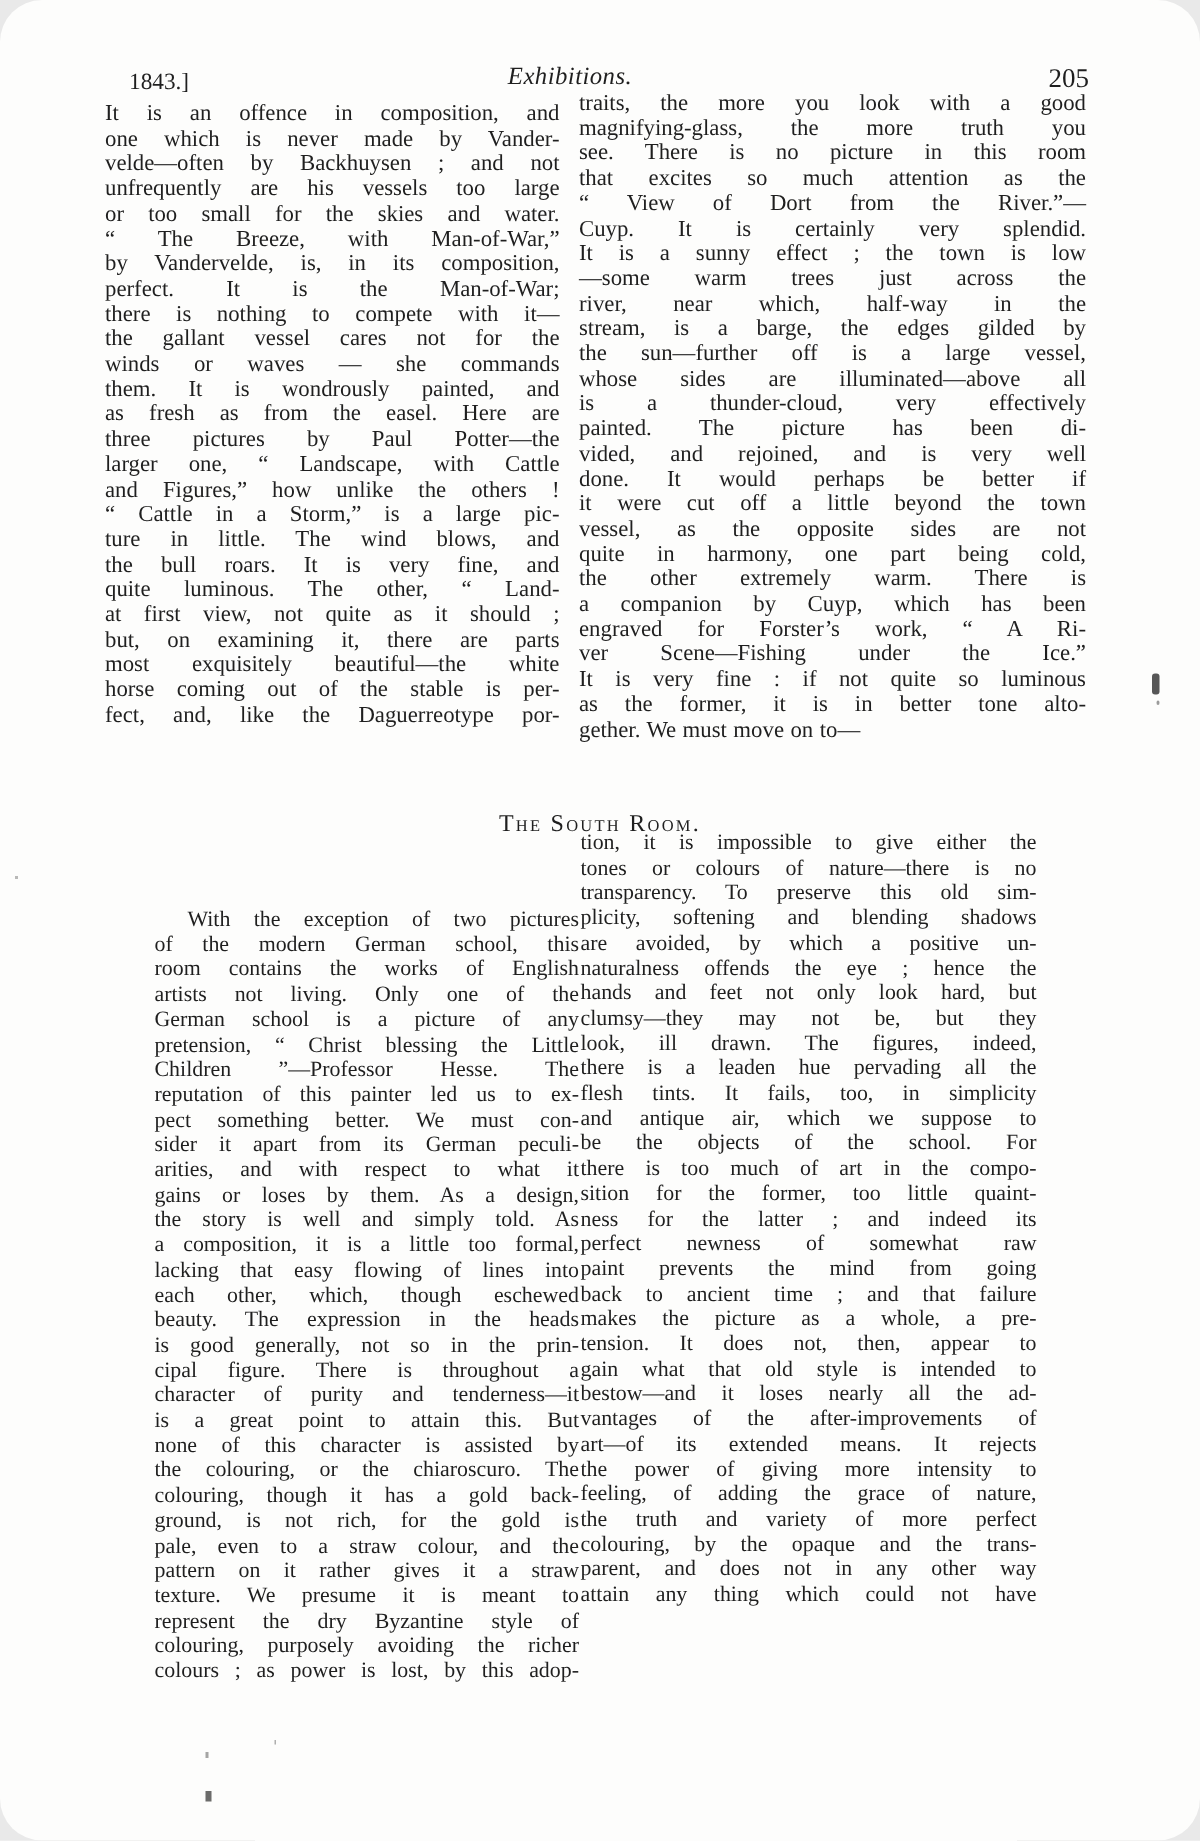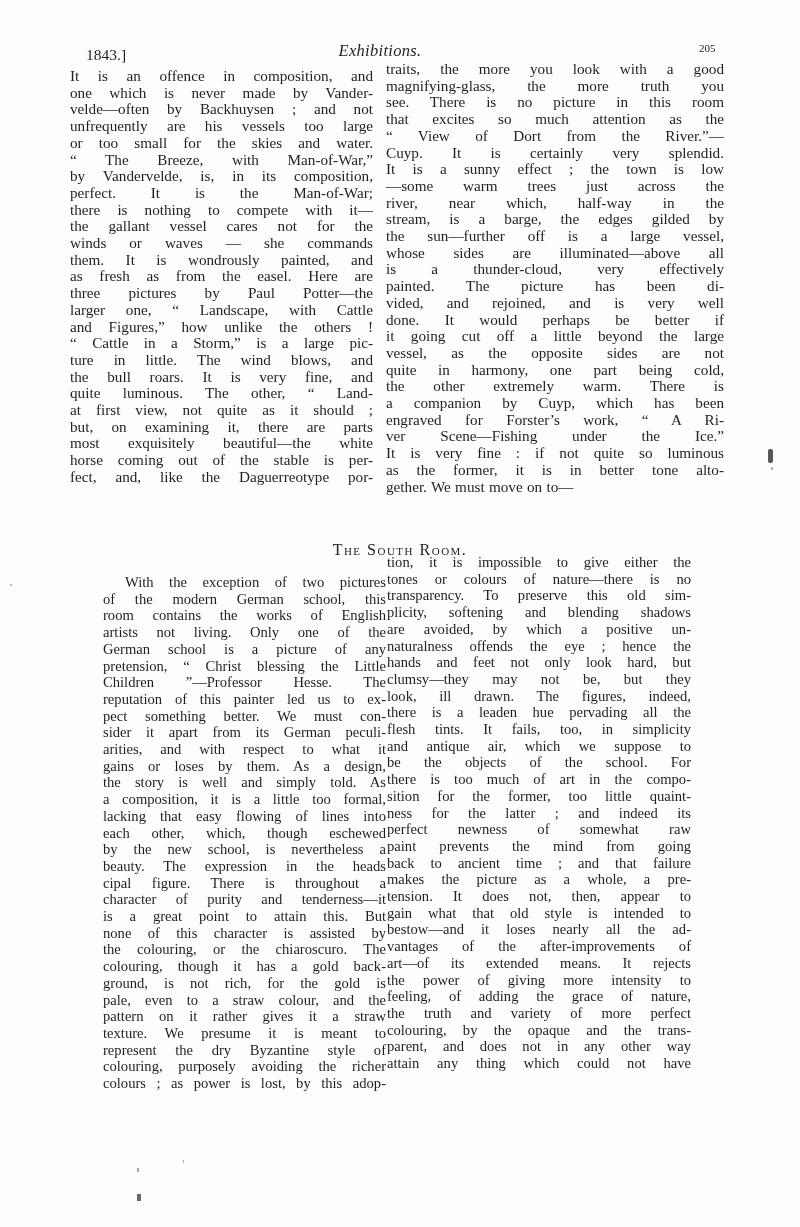--- a/index.html
+++ b/index.html
@@ -1,36 +1,36 @@
 <!DOCTYPE html>
 <html><head>
 <meta charset="utf-8">
 <style>
   html,body { margin:0; padding:0; background:#e9e9e9; }
   .page {
     position:relative; width:800px; height:1227px; margin:0 auto;
     background:#fdfdfc; overflow:hidden;
-    font-family:"Liberation Serif", serif; color:#1f1f1f;
+    font-family:"Liberation Serif", serif; color:#1f1f1f;border-radius:28px;
   }
   .hdr { position:absolute; white-space:nowrap; }
   .hdr-year { left:86px; top:46px; font-size:15.5px; }
   .hdr-title { left:0; top:41px; width:760px; text-align:center; font-style:italic; font-size:16.5px; letter-spacing:0.3px; }
-  .hdr-page { left:699px; top:42px; font-size:11px; }
+  .hdr-page { left:699px; top:42px; font-size:18px; }
 
   .col { position:absolute; }
   .s1 { font-size:15.2px; line-height:16.7px; }
   .s2 { font-size:14.6px; line-height:16.7px; }
   .c1l { left:70px;  top:68px;  width:303px; }
   .c1r { left:386px; top:61px;  width:338px; }
   .c2l { left:103px; top:574px; width:283px; }
   .c2r { left:387px; top:554px; width:304px; }
 
   .line { text-align:justify; text-align-last:justify; word-spacing:0.5px; }
   .line.noju { text-align-last:left; }
-  .line.indent { text-indent:22px; }
+  .line.indent { text-indent:22px;margin-top:31px; }
 
   .section-heading {
     position:absolute; left:0; top:541px; width:800px; text-align:center;
     font-variant:small-caps; font-size:16px; letter-spacing:1.5px;
   }
 
   .speck { position:absolute; background:#3a3a3a; }
   .speck.a { left:768px; top:449px; width:5px; height:14px; border-radius:2px; opacity:.85; }
   .speck.b { left:771px; top:467px; width:2px; height:3px; border-radius:50%; opacity:.5; }
   .speck.c { left:137px; top:1168px; width:2px; height:4px; opacity:.45; }
@@ -85,21 +85,21 @@
       <div class="line">It is a sunny effect ; the town is low</div>
       <div class="line">—some warm trees just across the</div>
       <div class="line">river, near which, half-way in the</div>
       <div class="line">stream, is a barge, the edges gilded by</div>
       <div class="line">the sun—further off is a large vessel,</div>
       <div class="line">whose sides are illuminated—above all</div>
       <div class="line">is a thunder-cloud, very effectively</div>
       <div class="line">painted. The picture has been di-</div>
       <div class="line">vided, and rejoined, and is very well</div>
       <div class="line">done. It would perhaps be better if</div>
-      <div class="line">it going cut off a little beyond the large</div>
+      <div class="line">it were cut off a little beyond the town</div>
       <div class="line">vessel, as the opposite sides are not</div>
       <div class="line">quite in harmony, one part being cold,</div>
       <div class="line">the other extremely warm. There is</div>
       <div class="line">a companion by Cuyp, which has been</div>
       <div class="line">engraved for Forster’s work, “ A Ri-</div>
       <div class="line">ver Scene—Fishing under the Ice.”</div>
       <div class="line">It is very fine : if not quite so luminous</div>
       <div class="line">as the former, it is in better tone alto-</div>
       <div class="line noju">gether. We must move on to—</div>
     </div>
@@ -116,22 +116,22 @@
       <div class="line">Children ”—Professor Hesse. The</div>
       <div class="line">reputation of this painter led us to ex-</div>
       <div class="line">pect something better. We must con-</div>
       <div class="line">sider it apart from its German peculi-</div>
       <div class="line">arities, and with respect to what it</div>
       <div class="line">gains or loses by them. As a design,</div>
       <div class="line">the story is well and simply told. As</div>
       <div class="line">a composition, it is a little too formal,</div>
       <div class="line">lacking that easy flowing of lines into</div>
       <div class="line">each other, which, though eschewed</div>
-      <div class="line">by the new school, is nevertheless a</div>
       <div class="line">beauty. The expression in the heads</div>
+      <div class="line">is good generally, not so in the prin-</div>
       <div class="line">cipal figure. There is throughout a</div>
       <div class="line">character of purity and tenderness—it</div>
       <div class="line">is a great point to attain this. But</div>
       <div class="line">none of this character is assisted by</div>
       <div class="line">the colouring, or the chiaroscuro. The</div>
       <div class="line">colouring, though it has a gold back-</div>
       <div class="line">ground, is not rich, for the gold is</div>
       <div class="line">pale, even to a straw colour, and the</div>
       <div class="line">pattern on it rather gives it a straw</div>
       <div class="line">texture. We presume it is meant to</div>

